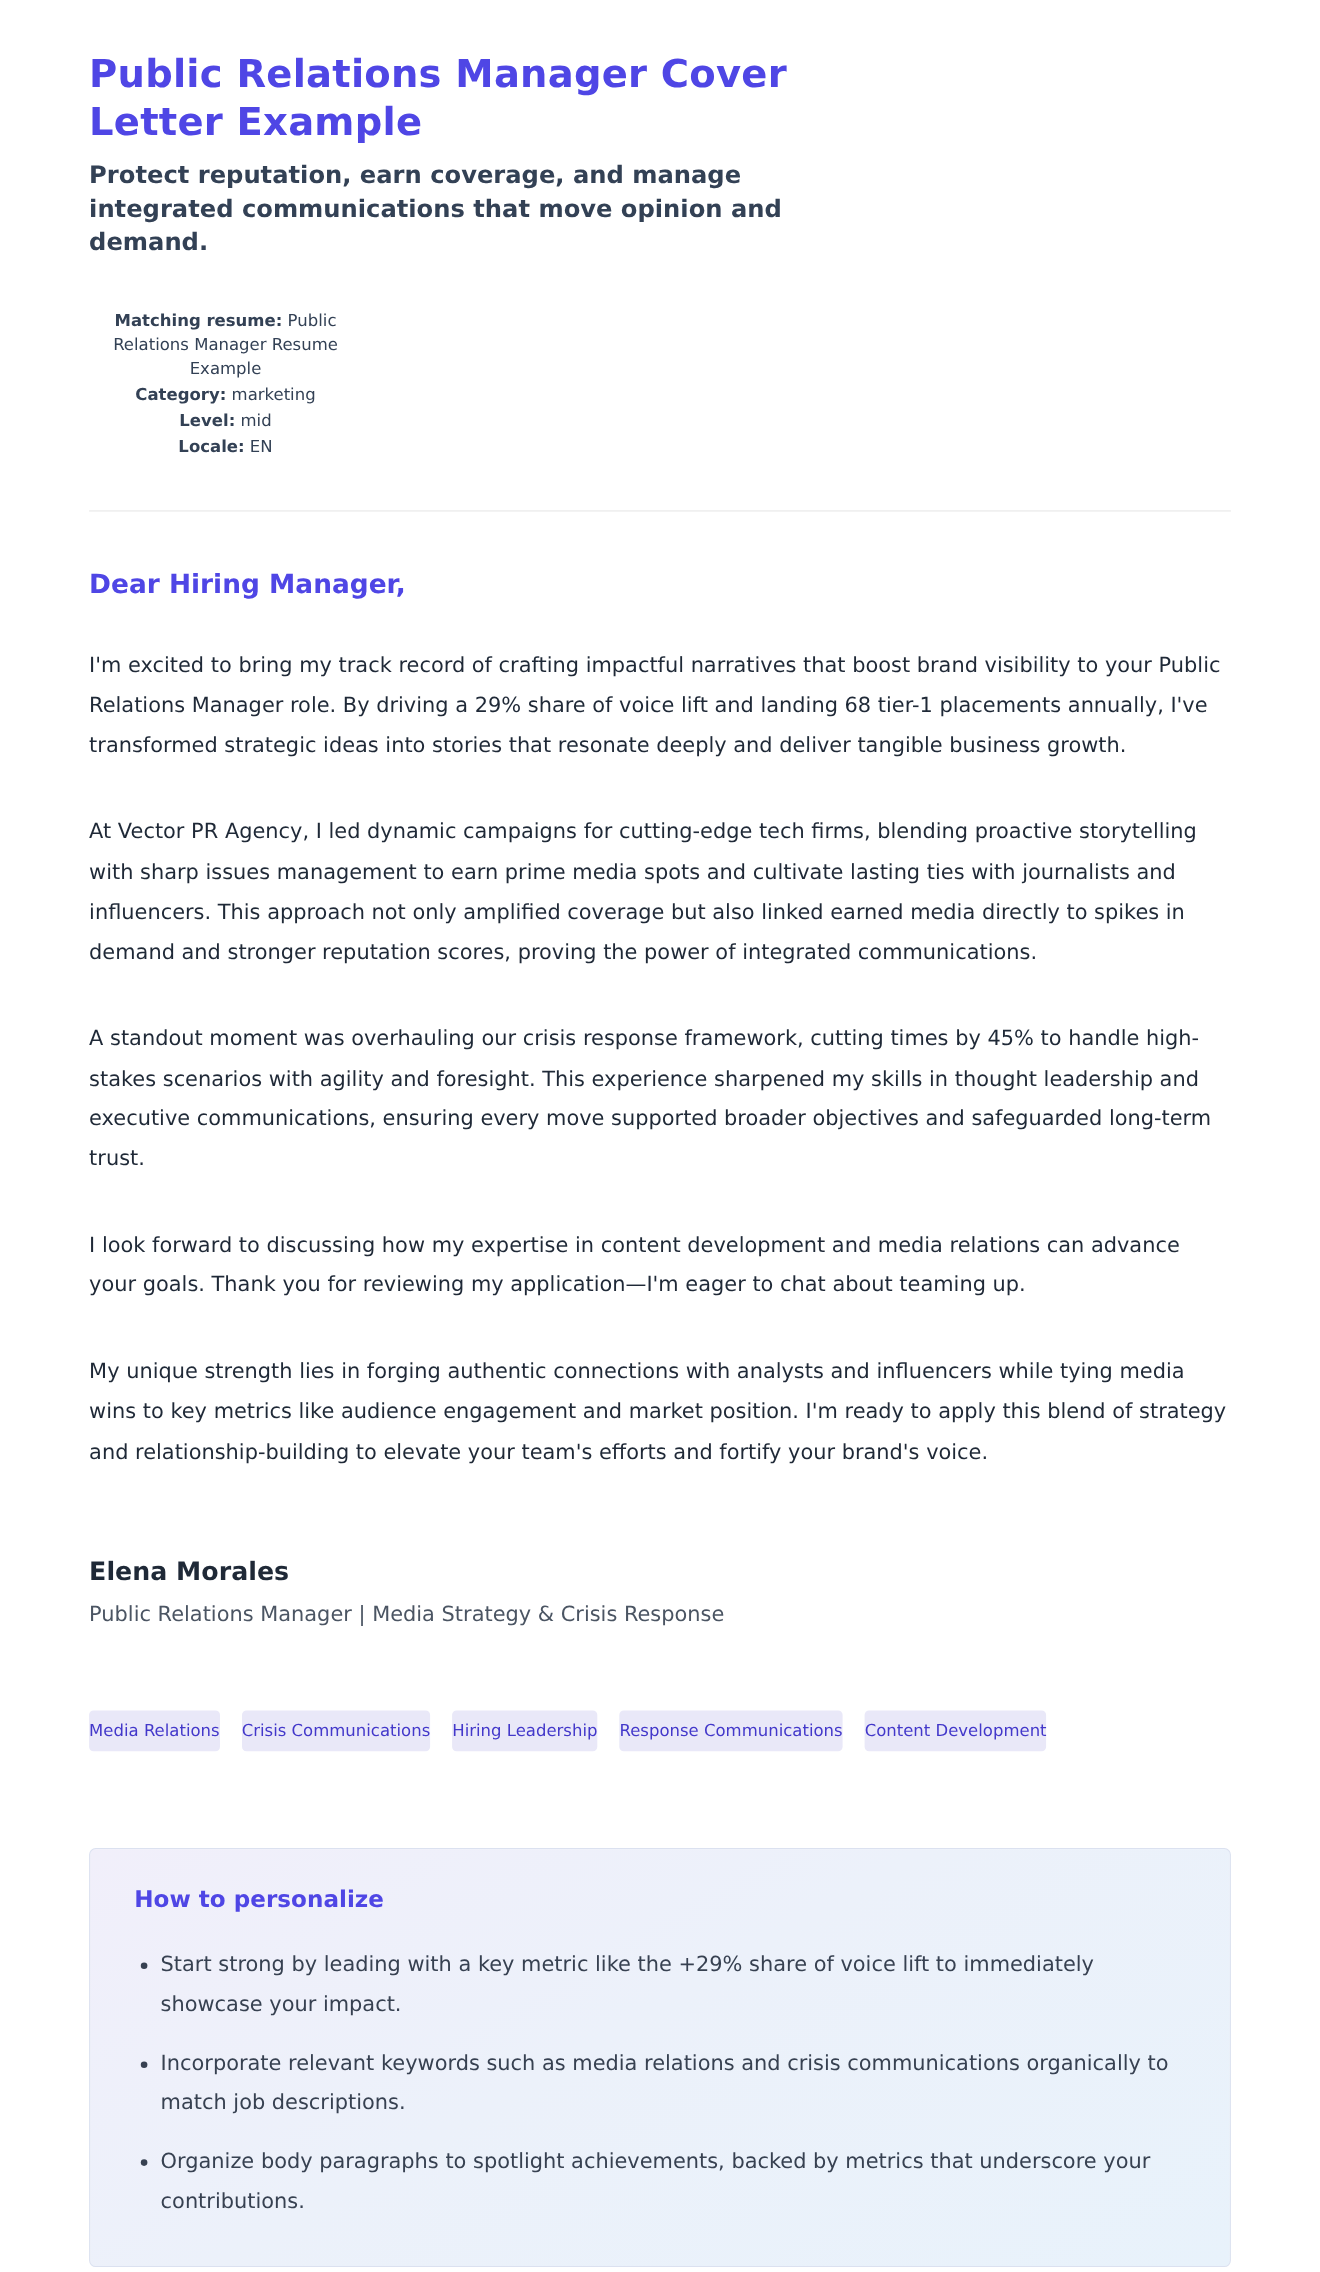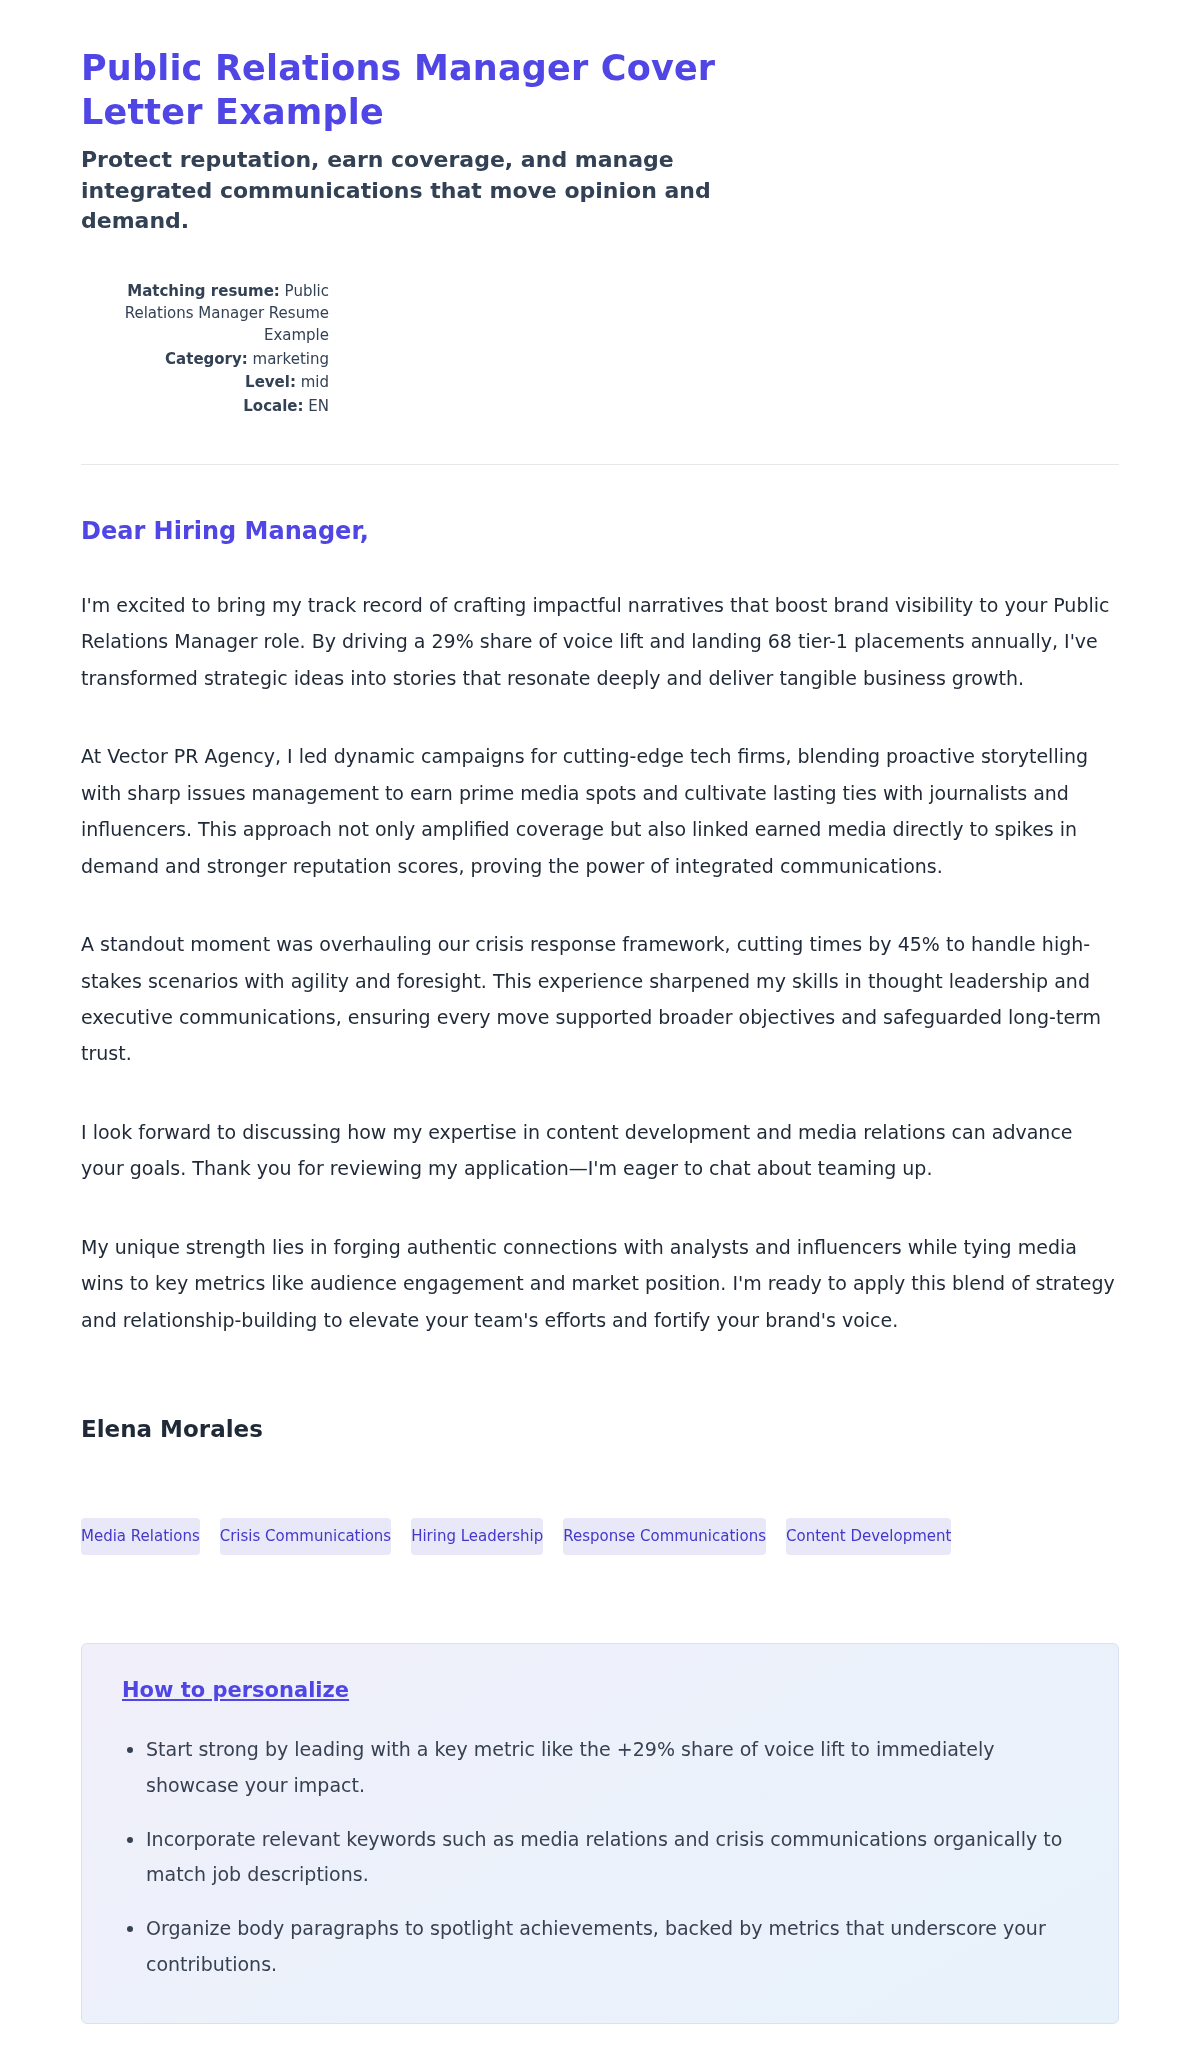--- a/index.html
+++ b/index.html
@@ -51,21 +51,21 @@
   }
   .meta {
     flex-shrink: 0;
     width: 248px;
     text-align: right;
     font-size: 15px;
     line-height: 1.45;
     color: var(--slate);
     padding-top: 4px;
   }
-  .meta-line { margin: 0 0 2px; }
+  .meta-line { margin: 0 0 2px; text-align: center; }
   .meta-line b { font-weight: 700; }
   .divider {
     border: 0;
     border-top: 1px solid var(--divider);
     margin: 44px 0 0;
   }
   
   .greeting {
     margin: 52px 0 0;
     font-size: 24px;
@@ -113,21 +113,20 @@
     border: 1px solid var(--callout-border);
     border-radius: 6px;
     background: linear-gradient(150deg, #f1effa 0%, #ecf1fa 45%, #e8f2fb 100%);
     padding: 34px 40px 40px;
   }
   .callout-heading {
     margin: 0;
     font-size: 21px;
     font-weight: 700;
     color: var(--accent);
-    text-decoration: underline;
   }
   .callout-list {
     margin: 30px 0 0;
     padding-left: 24px;
   }
   .callout-list li {
     font-size: 19px;
     line-height: 1.88;
     color: #374151;
     margin-bottom: 18px;
@@ -155,20 +154,21 @@
   <hr class="divider">
 
   <section class="letter">
     <p class="greeting">Dear Hiring Manager,</p>
     <p class="para">I'm excited to bring my track record of crafting impactful narratives that boost brand visibility to your Public Relations Manager role. By driving a 29% share of voice lift and landing 68 tier-1 placements annually, I've transformed strategic ideas into stories that resonate deeply and deliver tangible business growth.</p>
     <p class="para">At Vector PR Agency, I led dynamic campaigns for cutting-edge tech firms, blending proactive storytelling with sharp issues management to earn prime media spots and cultivate lasting ties with journalists and influencers. This approach not only amplified coverage but also linked earned media directly to spikes in demand and stronger reputation scores, proving the power of integrated communications.</p>
     <p class="para">A standout moment was overhauling our crisis response framework, cutting times by 45% to handle high-stakes scenarios with agility and foresight. This experience sharpened my skills in thought leadership and executive communications, ensuring every move supported broader objectives and safeguarded long-term trust.</p>
     <p class="para">I look forward to discussing how my expertise in content development and media relations can advance your goals. Thank you for reviewing my application—I'm eager to chat about teaming up.</p>
     <p class="para">My unique strength lies in forging authentic connections with analysts and influencers while tying media wins to key metrics like audience engagement and market position. I'm ready to apply this blend of strategy and relationship-building to elevate your team's efforts and fortify your brand's voice.</p>
     <p class="sig-name">Elena Morales</p>
+    <p class="sig-role">Public Relations Manager | Media Strategy &amp; Crisis Response</p>
   </section>
 
   <div class="tags">
     <span class="tag">Media Relations</span>
     <span class="tag">Crisis Communications</span>
     <span class="tag">Hiring Leadership</span>
     <span class="tag">Response Communications</span>
     <span class="tag">Content Development</span>
   </div>
 

